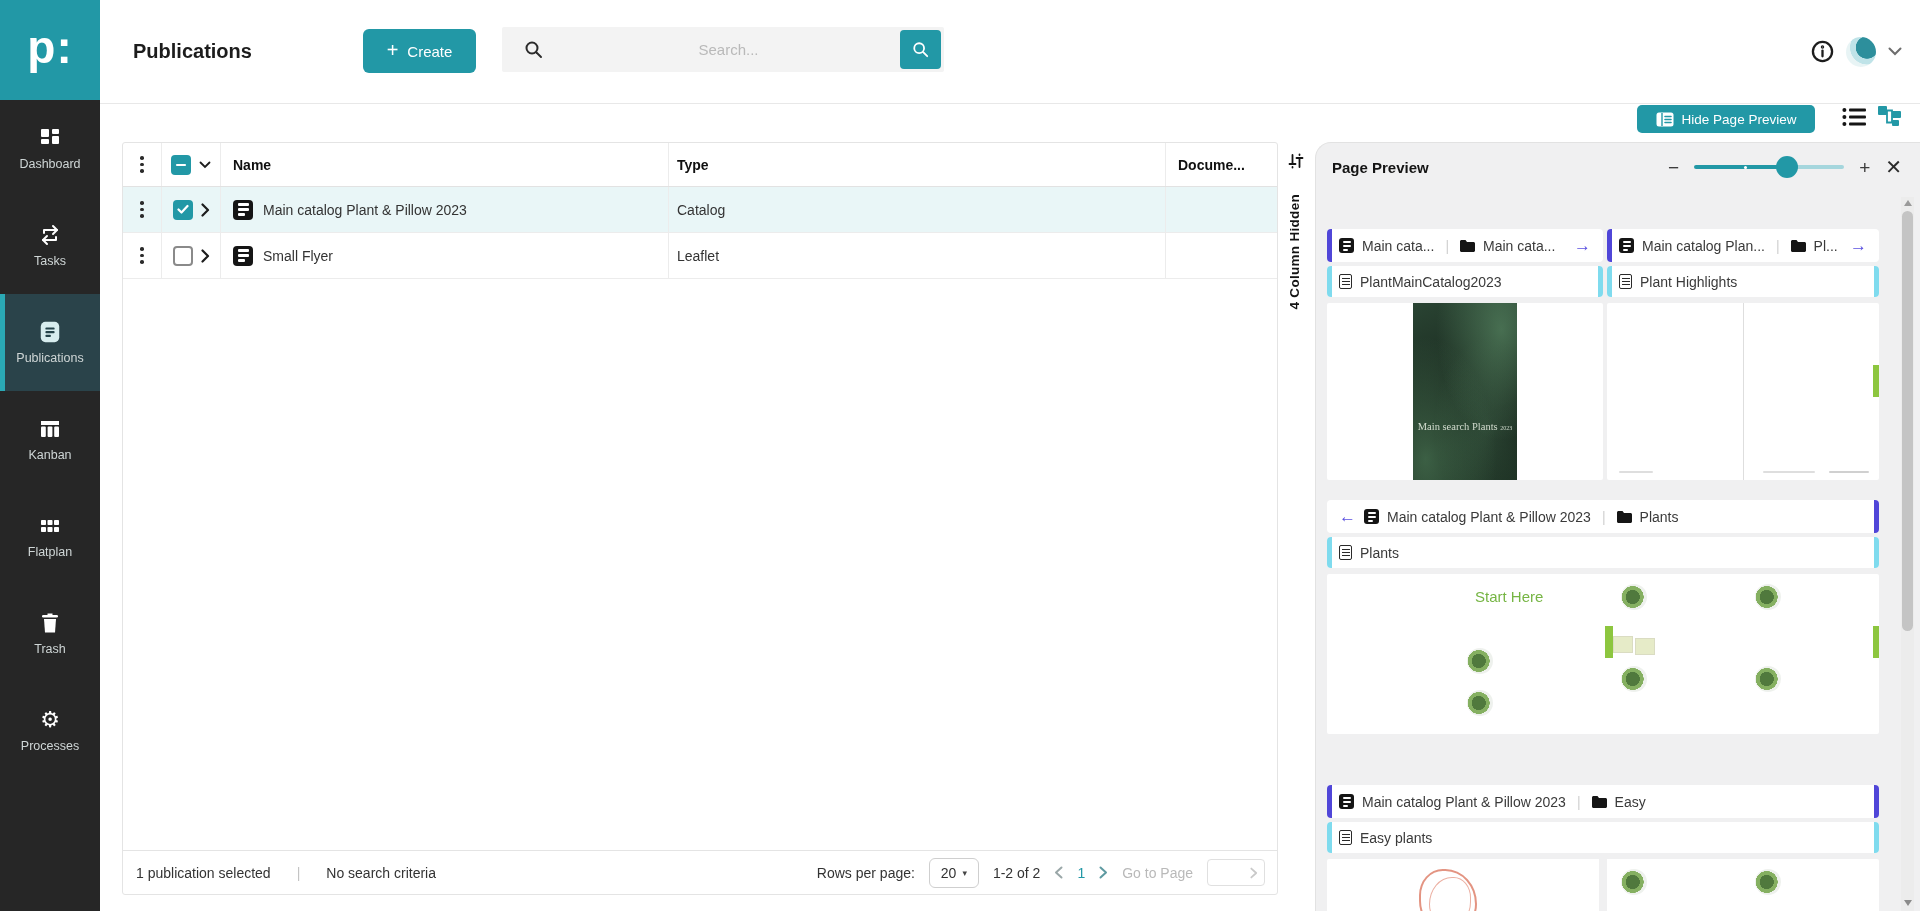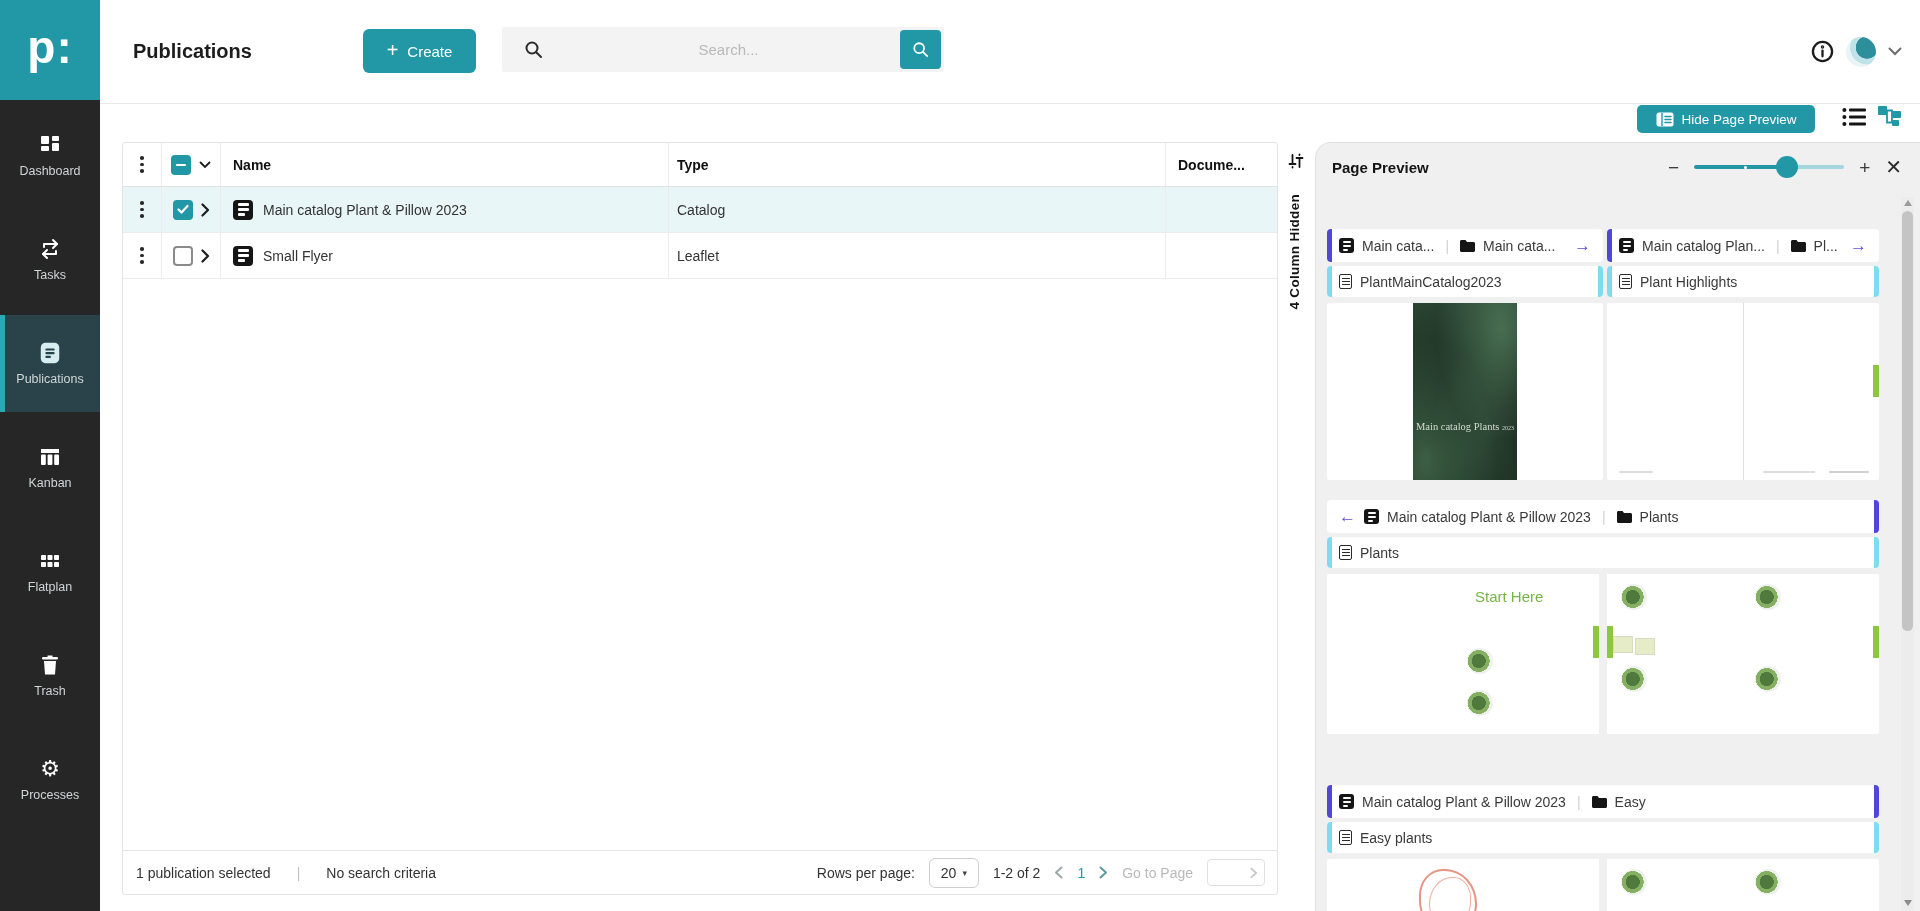--- a/index.html
+++ b/index.html
@@ -4,21 +4,21 @@
 <style>
   html,body{margin:0;padding:0;width:1920px;height:911px;overflow:hidden;
     font-family:"Liberation Sans",sans-serif;background:#fff;color:#222;}
   .abs{position:absolute;}
   svg{display:block;}
 
   
   .logo{left:0;top:0;width:100px;height:100px;background:#2298a6;display:flex;align-items:center;justify-content:center;}
   .logo-text{color:#fff;font-size:46px;font-weight:800;letter-spacing:1px;transform:translateY(-3px);}
   .sidebar{left:0;top:100px;width:100px;height:811px;background:#262626;display:flex;flex-direction:column;}
-  .side-item{height:97px;display:flex;flex-direction:column;align-items:center;justify-content:center;gap:7px;cursor:pointer;margin-top:7px;}
+  .side-item{height:97px;display:flex;flex-direction:column;align-items:center;justify-content:center;gap:7px;cursor:pointer;}
   .side-item .lbl{font-size:12.5px;color:#cfd6d6;}
   .side-item.active{background:#2a434a;box-shadow:inset 5px 0 0 #2aa9b5;}
   .side-icon{width:24px;height:24px;display:flex;align-items:center;justify-content:center;color:#f2f4f4;}
   .gear-glyph{font-size:22px;color:#fff;line-height:1;}
 
   
   .topbar{left:100px;top:0;width:1820px;height:103px;background:#fff;border-bottom:1px solid #e8e8e8;}
   .page-title{left:33px;top:40px;font-size:20px;font-weight:700;color:#1c1c1c;}
   .create-btn{left:263px;top:29px;width:113px;height:44px;background:#2298a6;border-radius:6px;color:#fff;
     display:flex;align-items:center;justify-content:center;gap:9px;font-size:15px;cursor:pointer;}
@@ -463,21 +463,21 @@
     <div class="crumb pagerow cy bar-l bar-r">
       <span class="page-ic">
           <i></i>
           <i></i>
           <i></i>
         </span>
       <span class="txt">PlantMainCatalog2023</span>
     </div>
     <div class="thumb" style="height:177px;">
       <div class="cover">
-        <div class="cover-t"><span>Main catalog Plants</span> <small>2023</small></div>
+        <div class="cover-t"><span>Main search Plants</span> <small>2023</small></div>
       </div>
     </div>
   </div>
 
   <div class="card" style="left:291px;top:54px;width:272px;border-radius:27px;">
     <div class="crumb bar-l">
       <span class="mini-doc">
           <i></i>
           <i></i>
           <i></i>
@@ -529,21 +529,21 @@
     <div class="crumb pagerow cy bar-l bar-r">
       <span class="page-ic">
           <i></i>
           <i></i>
           <i></i>
         </span>
       <span class="txt">Plants</span>
     </div>
     <div class="thumb clear" style="height:160px;">
 
-      <div class="spread" style="left:0;width:272px;">
+      <div class="spread" style="left:0;width:272px;padding-left:12px;">
         <span class="sh-head" style="left:148px;top:14px;">Start Here</span>
         <div class="tx" style="position:absolute;left:148px;top:40px;width:112px;">
           <span class="ln"></span><span class="ln"></span><span class="ln"></span><span class="ln" style="width:80%"></span>
         </div>
         <div class="itm" style="left:140px;top:74px;">
           <span class="pc"></span>
           <span class="tx" style="width:84px;"><span class="ln g"></span><span class="ln"></span><span class="ln lt"></span><span class="ln lt" style="width:70%"></span></span>
         </div>
         <div class="itm" style="left:140px;top:116px;">
           <span class="pc"></span>

